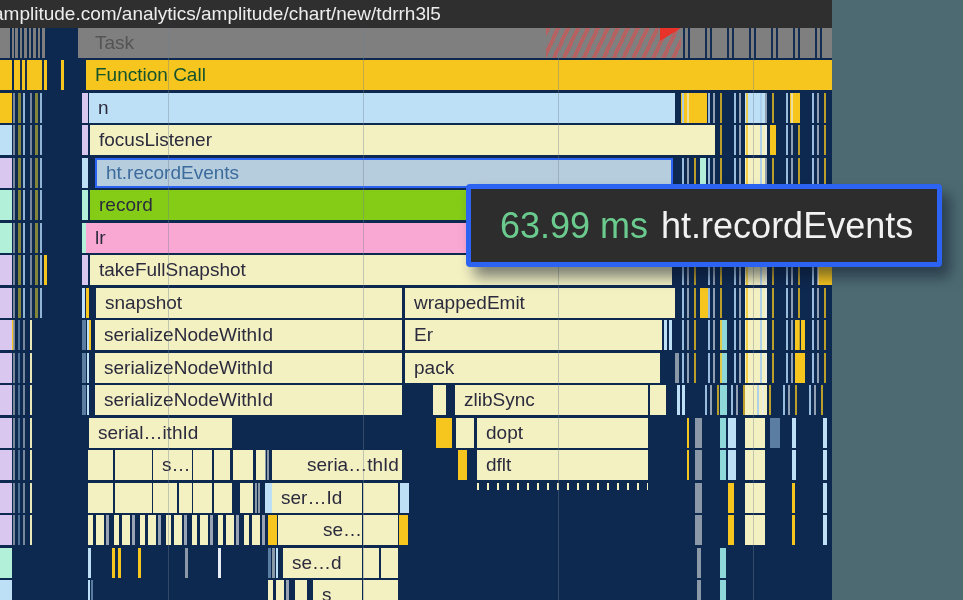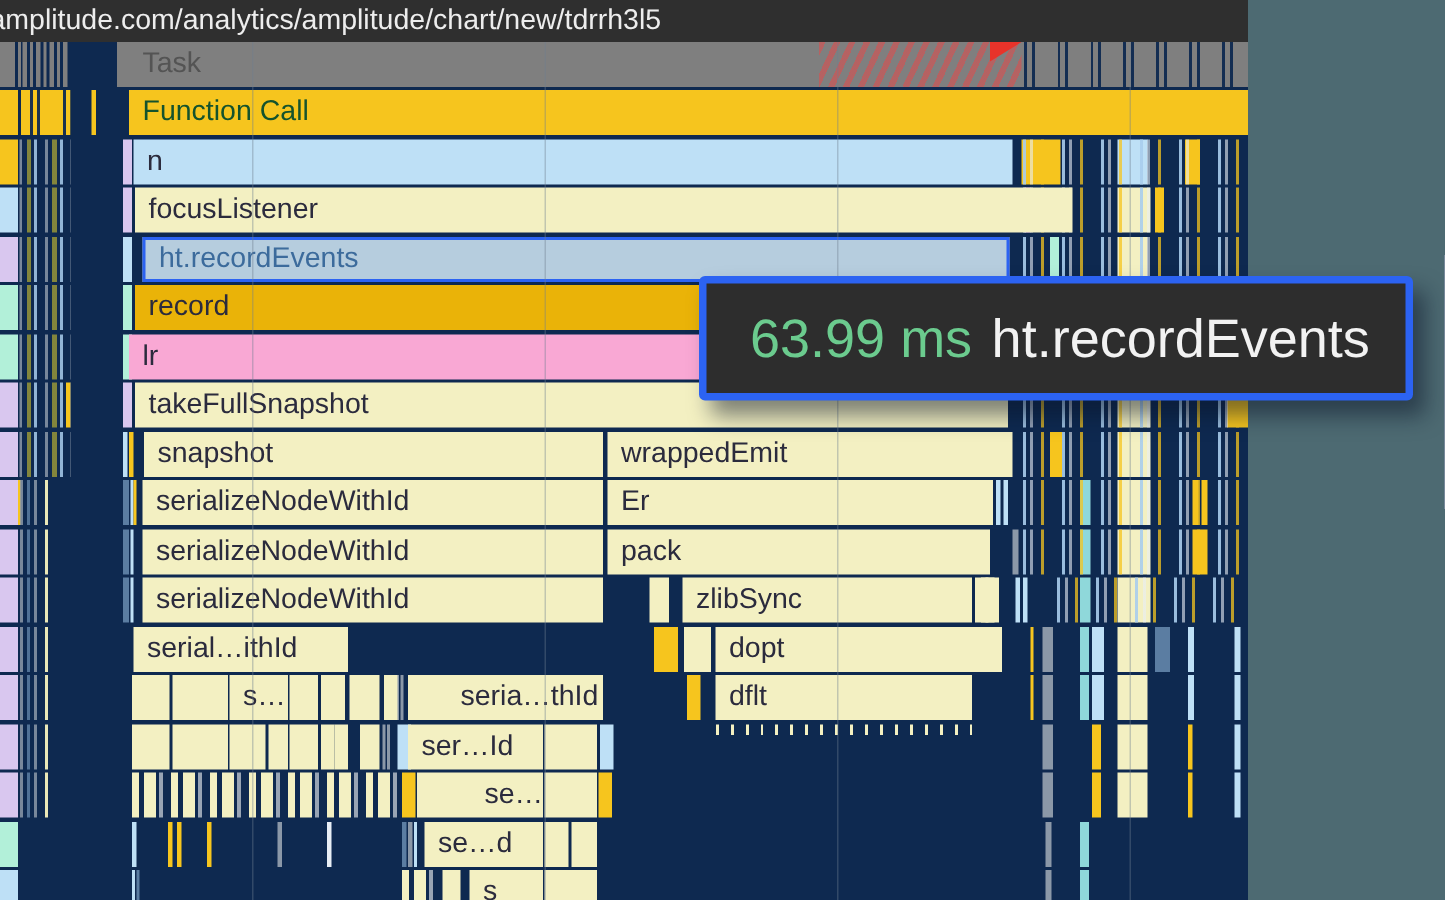--- a/index.html
+++ b/index.html
@@ -100,21 +100,21 @@
           <div class="zone sl" style="left: 677px; width: 155px;"></div>
           <div class="bar sel" style="left: 95px; width: 578px; background: rgb(182, 205, 222); color: rgb(60, 107, 156);">ht.recordEvents</div>
         </div>
         <div class="row" style="top: 162px;">
           <div class="blk" style="left: 0px; width: 12px; background: rgb(178, 240, 217);"></div>
           <div class="blk" style="left: 82px; width: 6px; background: rgb(178, 240, 217);"></div>
           <div class="blk" style="left: 700px; width: 8px; background: rgb(190, 224, 246);"></div>
           <div class="blk" style="left: 745px; width: 22px; background: rgb(243, 240, 194);"></div>
           <div class="zone sl2" style="left: 13px; width: 34px;"></div>
           <div class="zone sl" style="left: 677px; width: 155px;"></div>
-          <div class="bar" style="left: 90px; width: 582px; background: #eab308; color: rgb(43, 43, 61);">record</div>
+          <div class="bar" style="left: 90px; width: 582px; background: #84cc16; color: rgb(43, 43, 61);">record</div>
         </div>
         <div class="row" style="top: 195px;">
           <div class="blk" style="left: 0px; width: 12px; background: rgb(178, 240, 217);"></div>
           <div class="blk" style="left: 82px; width: 6px; background: rgb(178, 240, 217);"></div>
           <div class="blk" style="left: 745px; width: 22px; background: rgb(243, 240, 194);"></div>
           <div class="zone sl2" style="left: 13px; width: 34px;"></div>
           <div class="zone sl" style="left: 677px; width: 155px;"></div>
           <div class="bar" style="left: 86px; width: 582px; background: #f9a8d4; color: rgb(43, 43, 61);">lr</div>
         </div>
         <div class="row" style="top: 227px;">
@@ -196,21 +196,21 @@
           <div class="blk" style="left: 720px; width: 6px; background: rgb(143, 216, 218);"></div>
           <div class="blk" style="left: 728px; width: 8px; background: rgb(190, 224, 246);"></div>
           <div class="blk" style="left: 745px; width: 20px; background: rgb(243, 240, 194);"></div>
           <div class="blk" style="left: 770px; width: 10px; background: rgb(91, 125, 162);"></div>
           <div class="blk" style="left: 792px; width: 4px; background: rgb(190, 224, 246);"></div>
           <div class="blk" style="left: 823px; width: 4px; background: rgb(190, 224, 246);"></div>
           <div class="zone sl3" style="left: 13px; width: 12px;"></div>
           <div class="bar" style="left: 89px; width: 143px; background: rgb(243, 240, 194); color: rgb(43, 43, 61);">serial…ithId</div>
           <div class="bar" style="left: 436px; width: 16px; background: rgb(246, 197, 30); color: rgb(43, 43, 61);"></div>
           <div class="bar" style="left: 456px; width: 18px; background: rgb(243, 240, 194); color: rgb(43, 43, 61);"></div>
-          <div class="bar" style="left: 477px; width: 191px; background: rgb(243, 240, 194); color: rgb(43, 43, 61);">dopt</div>
+          <div class="bar" style="left: 477px; width: 171px; background: rgb(243, 240, 194); color: rgb(43, 43, 61);">dopt</div>
         </div>
         <div class="row" style="top: 422px;">
           <div class="blk" style="left: 0px; width: 12px; background: rgb(217, 199, 239);"></div>
           <div class="blk" style="left: 30px; width: 2px; background: rgb(234, 232, 184);"></div>
           <div class="blk" style="left: 264px; width: 2px; background: rgb(139, 152, 168);"></div>
           <div class="blk" style="left: 267px; width: 2px; background: rgb(139, 152, 168);"></div>
           <div class="blk" style="left: 687px; width: 2px; background: rgb(246, 197, 30);"></div>
           <div class="blk" style="left: 695px; width: 7px; background: rgb(139, 152, 168);"></div>
           <div class="blk" style="left: 720px; width: 6px; background: rgb(143, 216, 218);"></div>
           <div class="blk" style="left: 728px; width: 8px; background: rgb(190, 224, 246);"></div>

